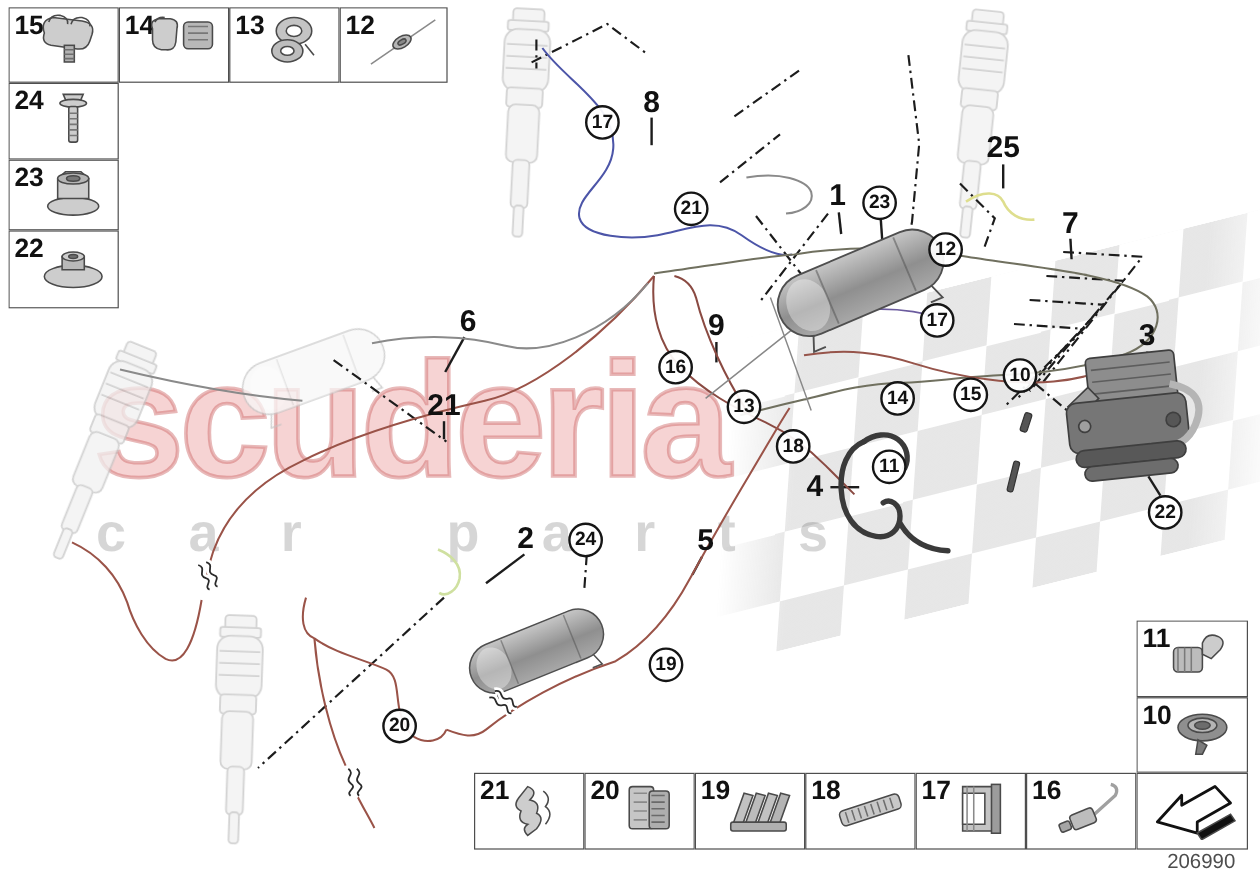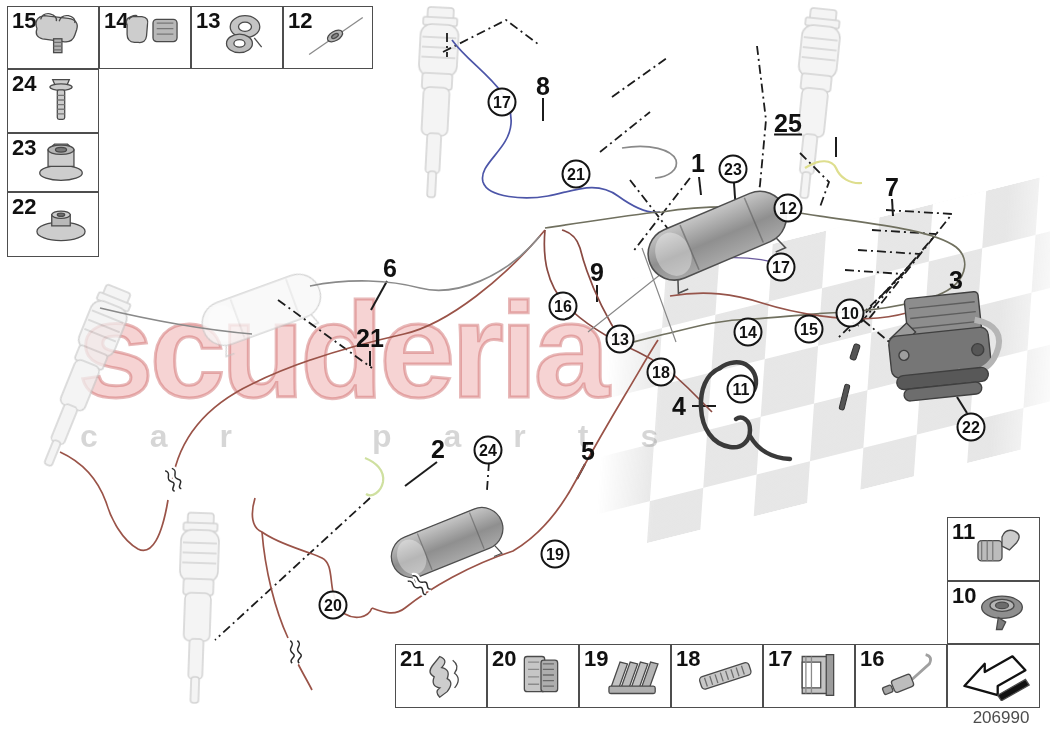--- a/index.html
+++ b/index.html
@@ -8,21 +8,21 @@
   
   #checker{position:absolute;left:596px;top:232px;width:480px;height:260px;
            transform:rotate(-14deg) skewX(-18deg);transform-origin:center;
            background:repeating-conic-gradient(rgba(120,120,120,0.18) 0% 25%, transparent 0% 50%);
            background-size:110px 110px;
            -webkit-mask-image:linear-gradient(90deg,transparent 0,#000 60px,#000 85%,transparent);
            mask-image:linear-gradient(90deg,transparent 0,#000 60px,#000 85%,transparent);}
   #wm-brand{position:absolute;left:78px;top:272px;font-size:136px;font-weight:bold;
             letter-spacing:-4px;color:rgba(238,175,175,0.55);
             -webkit-text-stroke:3px rgba(205,100,100,0.45);white-space:nowrap;}
-  .wm-gray{position:absolute;top:418px;font-size:32px;font-weight:bold;
+  .wm-gray{position:absolute;top:418px;font-size:45px;font-weight:bold;
            color:rgba(0,0,0,0.16);letter-spacing:52px;white-space:nowrap;}
   #wm-car{left:80px;} #wm-parts{left:372px;}
   
   #diagram-svg{position:absolute;left:0;top:0;}
   
   .callout{position:absolute;width:29px;height:29px;border:2.2px solid #151515;border-radius:50%;
            background:rgba(255,255,255,0.93);color:#111;font-size:16px;font-weight:bold;
            display:flex;align-items:center;justify-content:center;
            transform:translate(-50%,-50%);box-sizing:border-box;}
   .plain-label{position:absolute;font-size:25px;font-weight:bold;color:#111;
@@ -181,21 +181,21 @@
       <div class="callout" style="left: 809px; top: 329px;">15</div>
       <div class="callout" style="left: 850px; top: 313px;">10</div>
       <div class="callout" style="left: 661px; top: 372px;">18</div>
       <div class="callout" style="left: 741px; top: 389px;">11</div>
       <div class="callout" style="left: 971px; top: 427px;">22</div>
       <div class="callout" style="left: 488px; top: 450px;">24</div>
       <div class="callout" style="left: 555px; top: 554px;">19</div>
       <div class="callout" style="left: 333px; top: 605px;">20</div>
       <div class="plain-label" style="left: 543px; top: 86px;">8</div>
       <div class="plain-label" style="left: 698px; top: 163px;">1</div>
-      <div class="plain-label" style="left: 788px; top: 123px; text-decoration: underline;">25</div>
+      <div class="plain-label" style="left: 836px; top: 123px;">25</div>
       <div class="plain-label" style="left: 892px; top: 187px;">7</div>
       <div class="plain-label" style="left: 956px; top: 280px;">3</div>
       <div class="plain-label" style="left: 597px; top: 272px;">9</div>
       <div class="plain-label" style="left: 679px; top: 406px;">4</div>
       <div class="plain-label" style="left: 390px; top: 268px;">6</div>
       <div class="plain-label" style="left: 370px; top: 338px;">21</div>
       <div class="plain-label" style="left: 438px; top: 449px;">2</div>
       <div class="plain-label" style="left: 588px; top: 451px;">5</div>
     </div>
   <div id="inset-layer">

